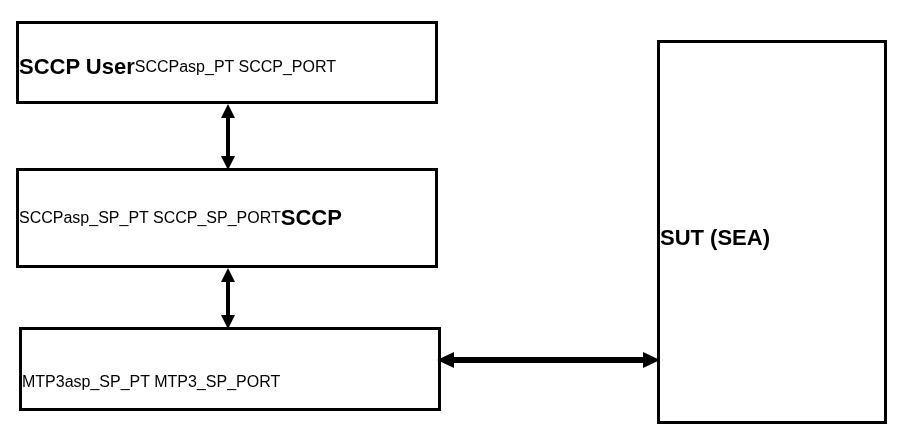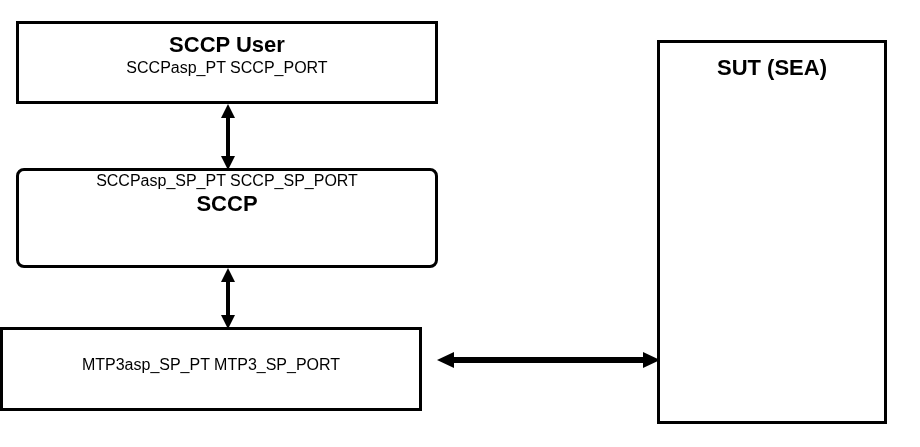--- a/index.html
+++ b/index.html
@@ -17,21 +17,21 @@
     height: 447px;
     background: #ffffff;
     overflow: hidden;
   }
   .node-box {
     position: absolute;
     background: #ffffff;
     border: 3px solid #000000;
     box-sizing: border-box;
     display: flex;
-    flex-direction: column;
+    flex-direction: row;
     align-items: center;
   }
   .line-title {
     font-weight: bold;
     font-size: 22px;
     line-height: 26px;
     white-space: nowrap;
     letter-spacing: 0px;
   }
   .line-sub {
@@ -49,24 +49,23 @@
     width: 422px;
     height: 83px;
     padding-top: 8px;
   }
   #box-sccp {
     left: 16px;
     top: 168px;
     width: 422px;
     height: 100px;
     padding-top: 0;
-    border-radius: 8px;
   }
   #box-system-mtp3 {
-    left: 0;
+    left: 19px;
     top: 327px;
     width: 422px;
     height: 84px;
     padding-top: 25px;
   }
   #box-sut {
     left: 657px;
     top: 40px;
     width: 230px;
     height: 384px;

